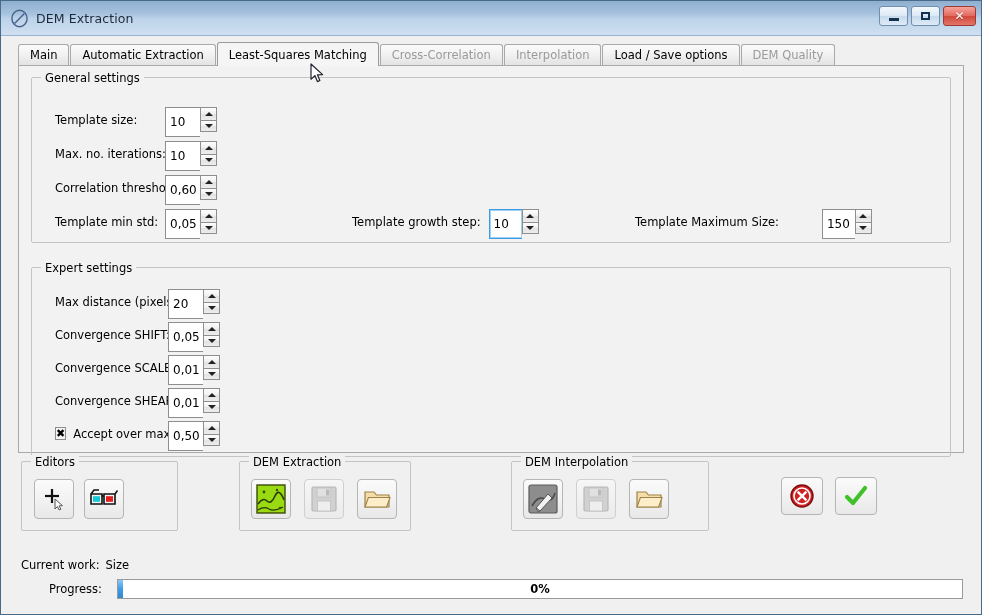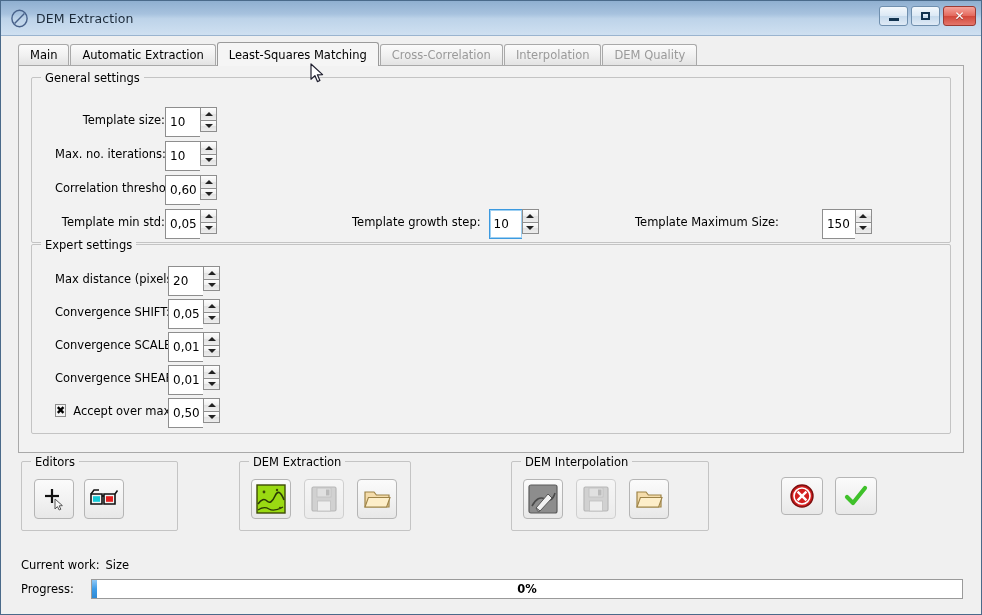--- a/index.html
+++ b/index.html
@@ -137,21 +137,21 @@
     left: 9px;
     padding: 0 4px;
     background: #f2f2f2;
     font-size: 11.5px;
     color: #000;
     white-space: nowrap;
   }
 
   
   .field-row { position: absolute; display: flex; align-items: center; }
-  .field-label { font-size: 11.5px; color: #000; white-space: nowrap; text-align: right; }
+  .field-label { font-size: 11.5px; color: #000; white-space: nowrap; }
 
   .spin {
     display: inline-flex;
     align-items: stretch;
     height: 25px;
     box-sizing: border-box;
   }
   .spin-input {
     box-sizing: border-box;
     height: 29px;
@@ -294,20 +294,23 @@
     </div>
     <div class="tab active">
       <span>Least-Squares Matching</span>
     </div>
     <div class="tab disabled">
       <span>Cross-Correlation</span>
     </div>
     <div class="tab disabled">
       <span>Interpolation</span>
     </div>
+    <div class="tab">
+      <span>Load / Save options</span>
+    </div>
     <div class="tab disabled">
       <span>DEM Quality</span>
     </div>
   </div>
 
   <div class="panel">
 
     <div class="groupbox" style="left:12px; top:11px; right:12px; height:166px;">
       <div class="gb-title">General settings</div>
 
@@ -395,21 +398,21 @@
                 <i class="arrow-up"></i>
               </span>
             <span class="spin-btn down">
                 <i class="arrow-down"></i>
               </span>
           </span>
         </span>
       </div>
     </div>
 
-    <div class="groupbox" style="left:12px; top:178px; right:12px; height:190px;">
+    <div class="groupbox" style="left:12px; top:201px; right:12px; height:190px;">
       <div class="gb-title">Expert settings</div>
 
       <div class="field-row" style="left:23px; top:21px;">
         <span class="field-label" style="width:113px;">Max distance (pixels):</span>
         <span class="spin">
           <span class="spin-input" style="width:35px;">20</span>
           <span class="spin-buttons">
             <span class="spin-btn up">
                 <i class="arrow-up"></i>
               </span>
@@ -585,21 +588,21 @@
       </div>
     </div>
   </div>
 
   <div class="status-row" style="left:20px; top:557px;">
     <span>Current work:</span>
     <span style="margin-left:6px;">Size</span>
   </div>
 
   <div class="status-row" style="left:20px; top:578px; width:942px;">
-    <span style="width:70px;">Progress:</span>
+    <span style="width:70px;margin-left:28px;">Progress:</span>
     <span class="progressbar" style="width:872px;">
       <span class="progress-fill" style="width: 5px;"></span>
       <span class="progress-label">0%</span>
     </span>
   </div>
 
   <div class="cursor" style="left:309px; top:62px;">
     <svg width="16" height="22" viewBox="0 0 16 22">
       <path d="M1 1 L1 16.2 L4.9 12.6 L7.4 18.6 L9.9 17.5 L7.4 11.8 L12.6 11.6 Z" fill="#ffffff" stroke="#202030" stroke-width="1.2" stroke-linejoin="round"></path>
     </svg>

